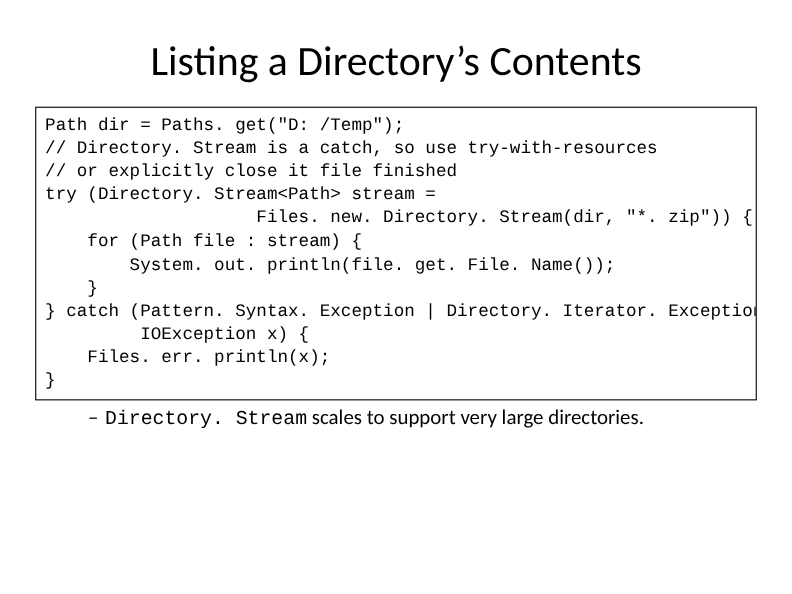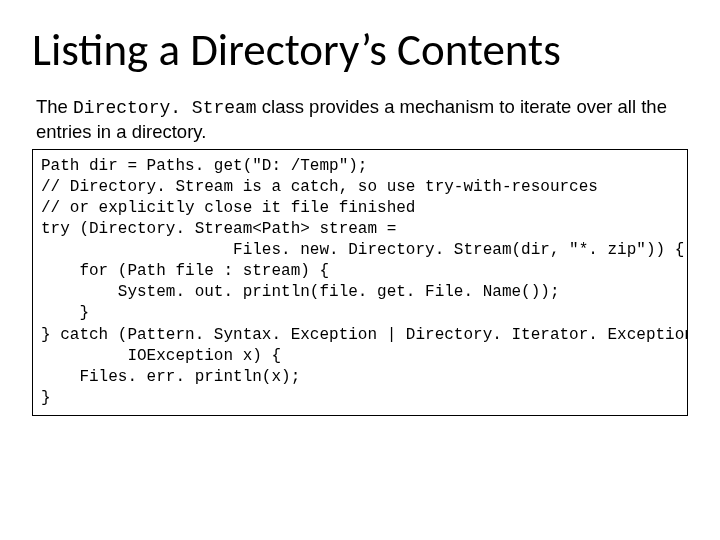--- a/index.html
+++ b/index.html
@@ -12,24 +12,24 @@
     color: #000000;
   }
   .slide {
     width: 720px;
     height: 540px;
     box-sizing: border-box;
     padding: 18px 32px 20px 32px;
     position: relative;
   }
   .title {
-    font-size: 45px;
+    font-size: 38px;
     font-weight: 400;
-    text-align: left;
-    margin: 4px 0 18px 0;
+    text-align: center;
+    margin: 15px 0 18px 0;
     letter-spacing: 0px;
     font-family: Calibri, Arial, sans-serif;
   }
   .intro {
     font-size: 18.5px;
     line-height: 1.25;
     margin: 0 0 6px 4px;
     font-family: Arial, sans-serif;
   }
   .intro .mono {
@@ -59,31 +59,31 @@
     font-size: 18px;
   }
 </style>
 </head>
 <body>
 
 <div class="slide">
 
   <h1 class="title">Listing a Directory’s Contents</h1>
 
-  <p class="intro">
-    <span>The </span><span class="mono">Directory. Stream</span><span> class provides a mechanism to iterate over all the entries in a directory.</span>
-  </p>
 
   <div class="codebox"><span>Path dir = Paths. get("D: /Temp");</span>
 <span>// Directory. Stream is a catch, so use try-with-resources</span>
 <span>// or explicitly close it file finished</span>
 <span>try (Directory. Stream&lt;Path&gt; stream =</span>
 <span>                    Files. new. Directory. Stream(dir, "*. zip")) {</span>
 <span>    for (Path file : stream) {</span>
 <span>        System. out. println(file. get. File. Name());</span>
 <span>    }</span>
 <span>} catch (Pattern. Syntax. Exception | Directory. Iterator. Exception |</span>
 <span>         IOException x) {</span>
 <span>    Files. err. println(x);</span>
 <span>}</span></div>
 
+  <p class="footnote">
+    <span class="dash">–</span><span class="mono">Directory. Stream</span><span> scales to support very large directories.</span>
+  </p>
 
 </div>
 
 </body></html>

